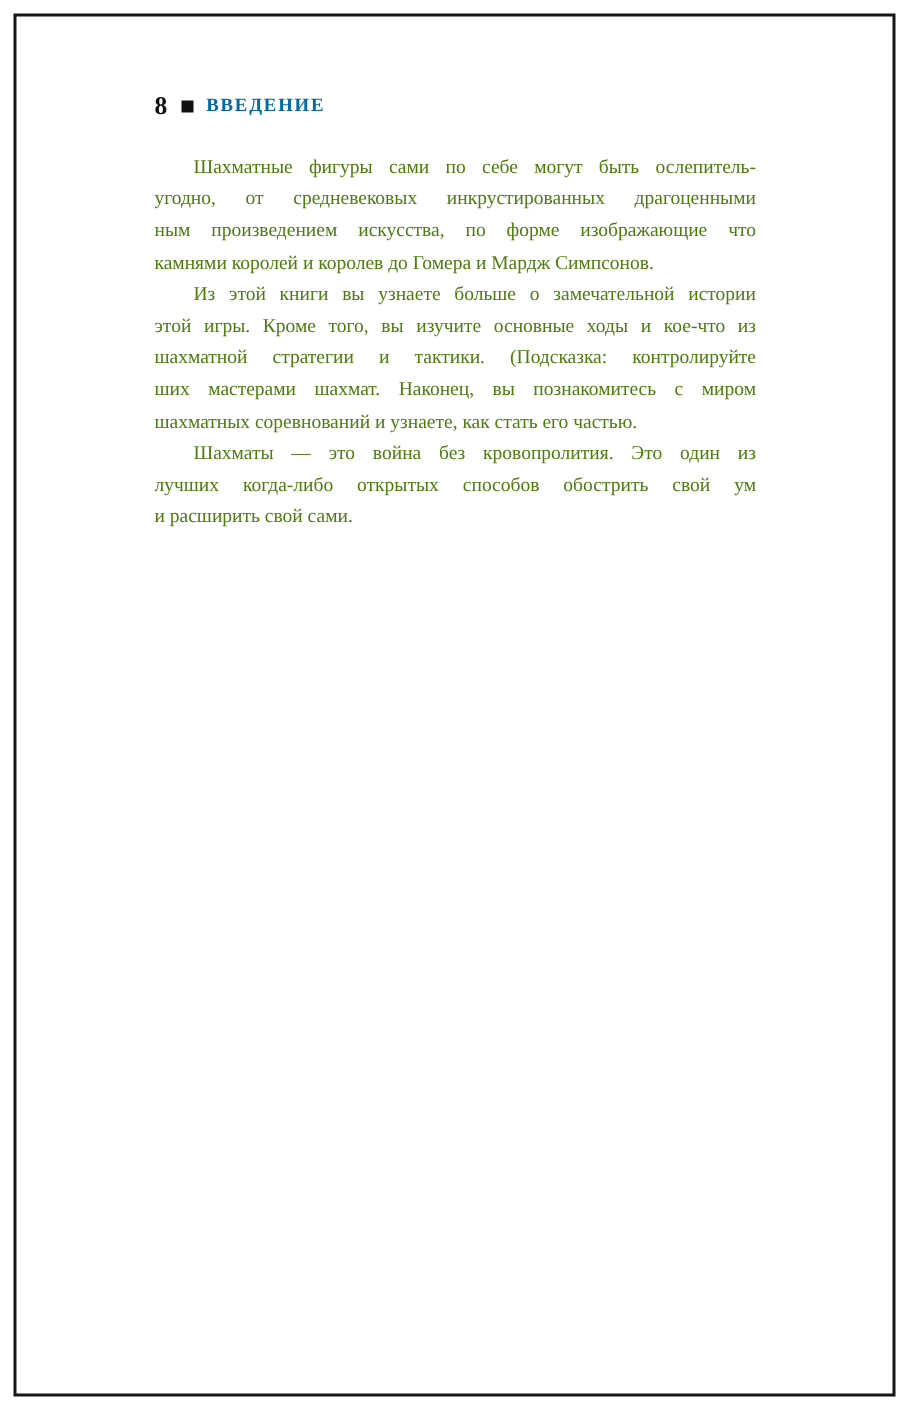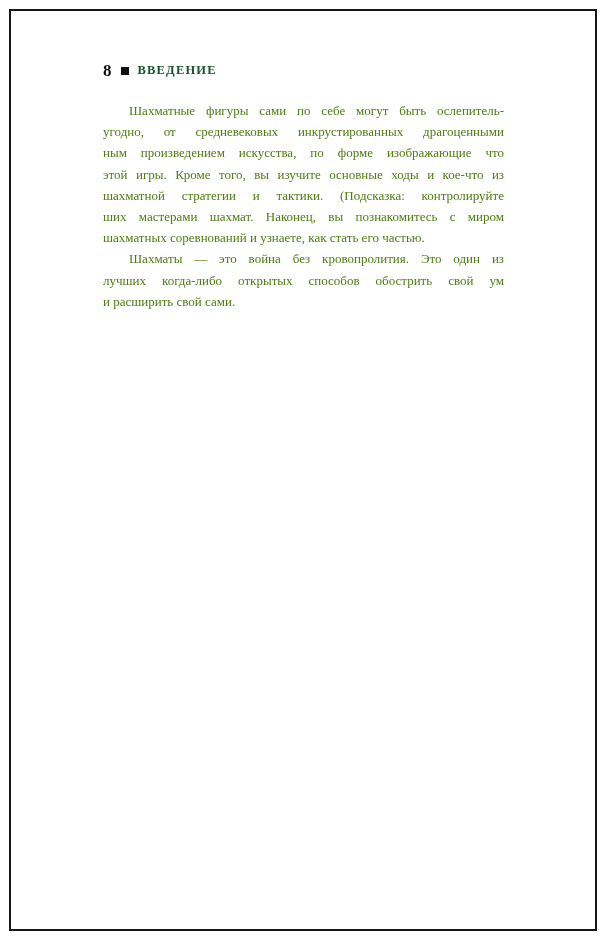--- a/index.html
+++ b/index.html
@@ -51,21 +51,21 @@
     width: 8px;
     height: 8px;
     background: #101010;
   }
 
   .section-title {
     font-size: 12.5px;
     font-weight: bold;
     letter-spacing: 1.2px;
     line-height: 1;
-    color: #14532d;
+    color: #0369a1;
     text-transform: uppercase;
   }
 
   .body-text {
     position: absolute;
     left: 103px;
     top: 100px;
     width: 401px;
     font-size: 13px;
     line-height: 21.2px;
@@ -100,22 +100,24 @@
     <span class="page-number">8</span>
     <span class="square-bullet"></span>
     <span class="section-title">ВВЕДЕНИЕ</span>
   </div>
 
   <main class="body-text">
       <div class="paragraph">
         <div class="line indent">Шахматные фигуры сами по себе могут быть ослепитель-</div>
         <div class="line">угодно, от средневековых инкрустированных драгоценными</div>
         <div class="line">ным произведением искусства, по форме изображающие что</div>
+        <div class="line last">камнями королей и королев до Гомера и Мардж Симпсонов.</div>
       </div>
       <div class="paragraph">
+        <div class="line indent">Из этой книги вы узнаете больше о замечательной истории</div>
         <div class="line">этой игры. Кроме того, вы изучите основные ходы и кое-что из</div>
         <div class="line">шахматной стратегии и тактики. (Подсказка: контролируйте</div>
         <div class="line">ших мастерами шахмат. Наконец, вы познакомитесь с миром</div>
         <div class="line last">шахматных соревнований и узнаете, как стать его частью.</div>
       </div>
       <div class="paragraph">
         <div class="line indent">Шахматы — это война без кровопролития. Это один из</div>
         <div class="line">лучших когда-либо открытых способов обострить свой ум</div>
         <div class="line last">и расширить свой сами.</div>
       </div>

